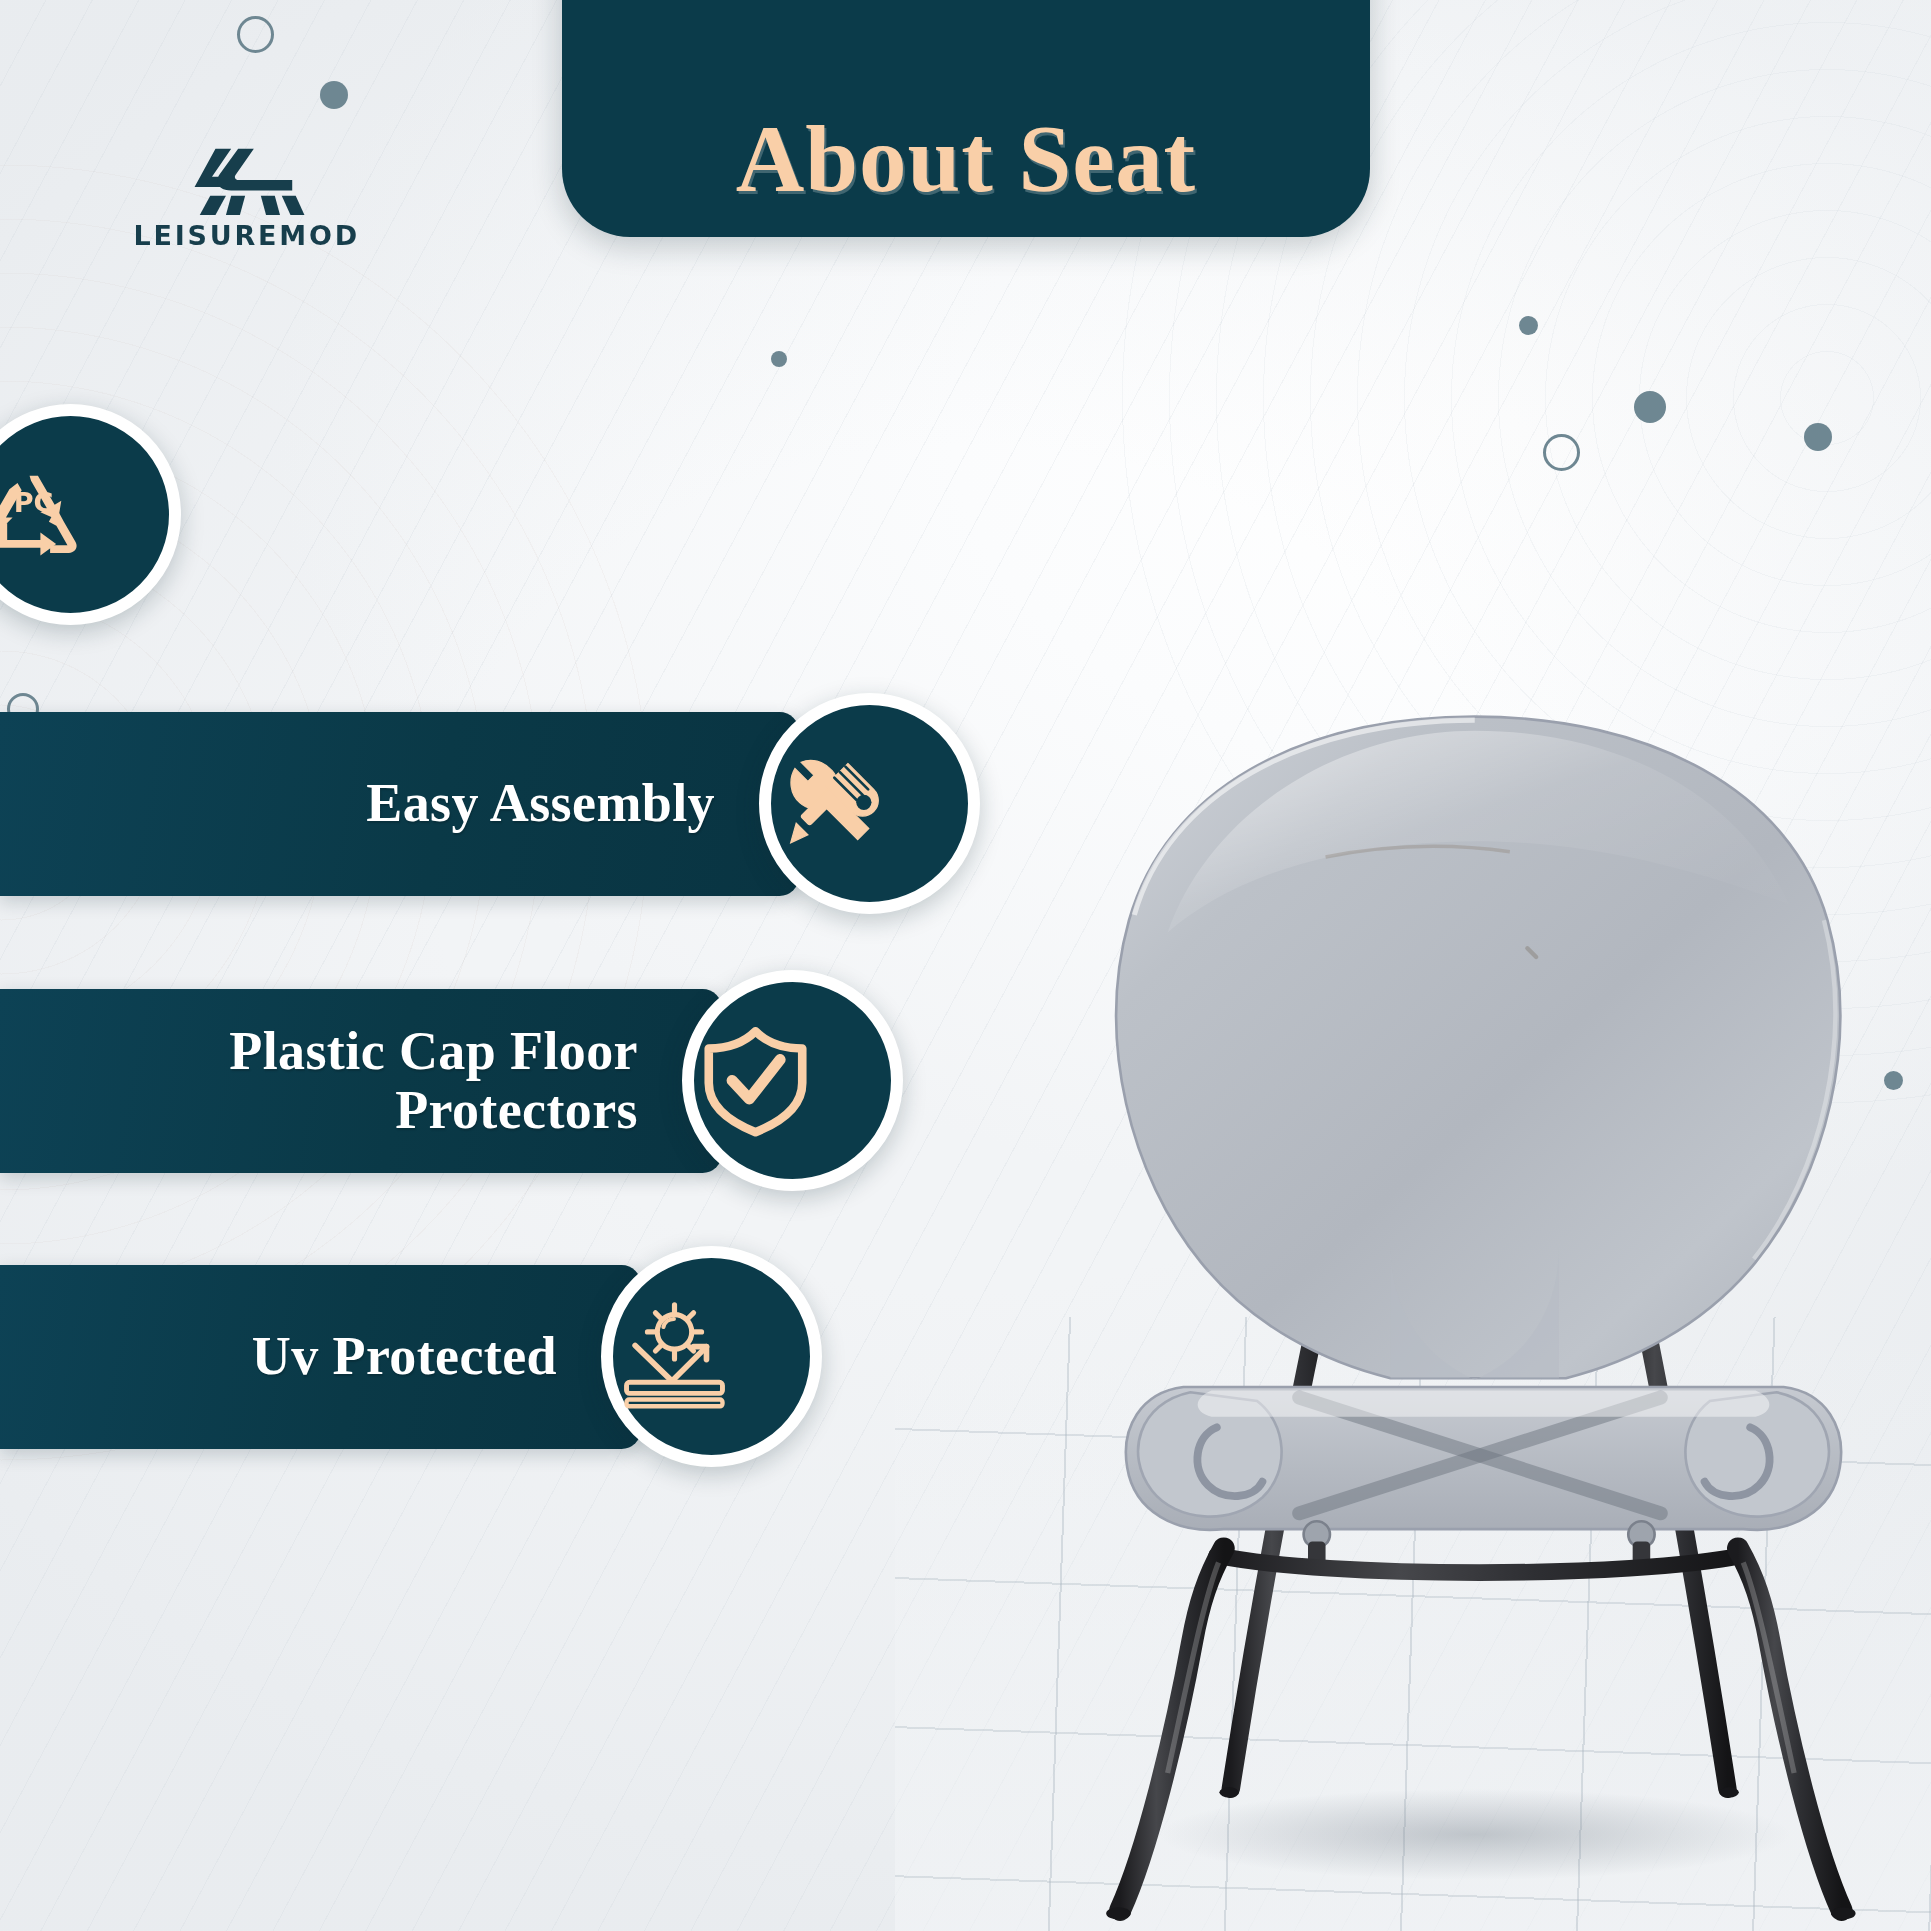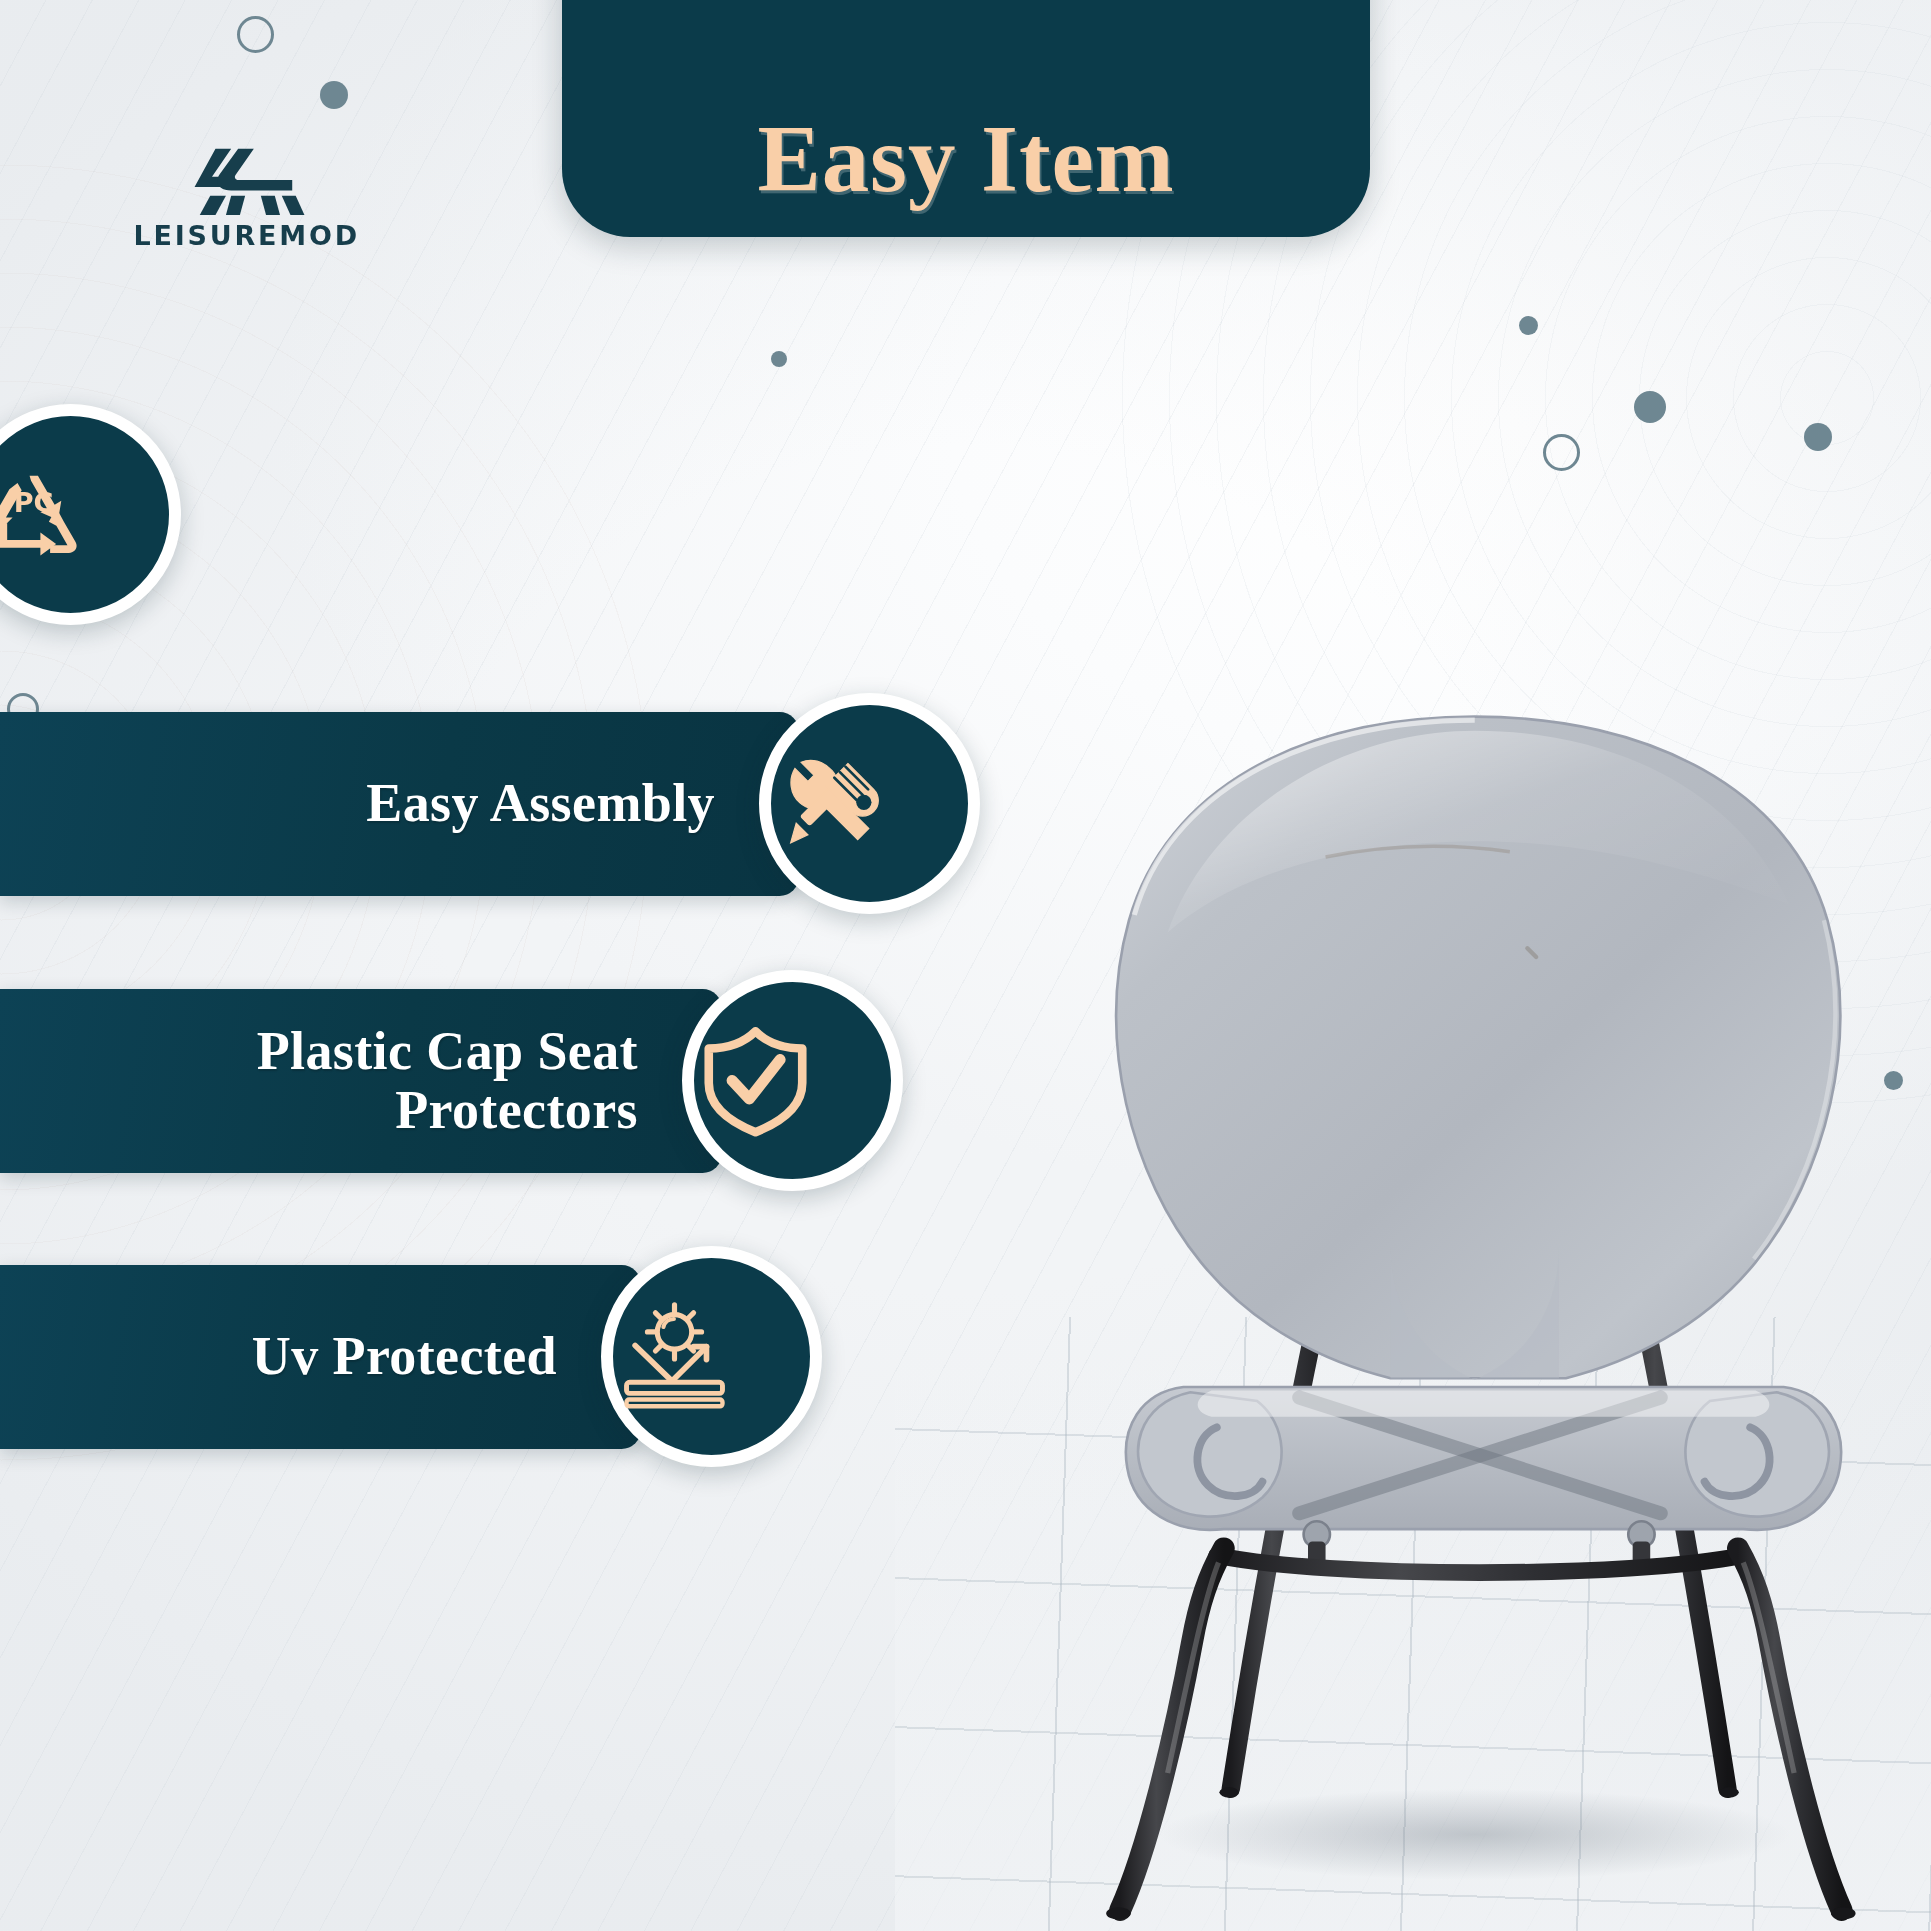--- a/index.html
+++ b/index.html
@@ -327,21 +327,21 @@
         <path d="M34 64 L52 64 L40 86 L22 86 Z"></path>
         <path d="M58 64 L74 64 L68 86 L52 86 Z"></path>
         <path d="M92 64 L108 64 L114 86 L98 86 Z"></path>
         <path d="M116 64 L132 64 L142 86 L126 86 Z"></path>
       </g>
     </svg>
     <div class="wordmark">LEISUREMOD</div>
   </div>
 
   <div id="header-banner">
-    <span class="title">Easy Item</span>
+    <span class="title">About Seat</span>
   </div>
 
   <div class="feature-row" id="row-0">
     <div class="icon-wrap">
       <svg viewBox="0 0 100 100">
         <g fill="#f9cfa8">
 
           <path d="M46.8 18.5 L53.6 18.5 L67.2 42.0 L72.6 38.9 L70.0 54.4 L55.6 48.2 L61.0 45.1 L48.0 22.6 Z"></path>
 
           <path d="M37.0 24.3 L40.4 30.2 L27.6 52.4 L33.0 52.4 L22.0 63.6 L11.0 52.4 L17.2 52.4 L30.4 29.5 Z"></path>
@@ -380,21 +380,21 @@
           <line x1="56.0" y1="24.5" x2="74.5" y2="43.0"></line>
           <line x1="60.5" y1="20.0" x2="79.0" y2="38.5"></line>
         </g>
         <circle cx="75.5" cy="49.0" r="6.2" fill="#0b3b4a"></circle>
       </svg>
     </div>
   </div>
 
   <div class="feature-row" id="row-2">
     <div class="bar">
-      <span class="label">Plastic Cap Seat
+      <span class="label">Plastic Cap Floor
 Protectors</span>
     </div>
     <div class="icon-wrap">
       <svg viewBox="0 0 100 100">
         <path d="M50 10 C 62 22, 78 24, 88 24 L 88 52
                  C 88 72, 70 84, 50 92
                  C 30 84, 12 72, 12 52 L 12 24
                  C 22 24, 38 22, 50 10 Z" fill="none" stroke="#f9cfa8" stroke-width="7" stroke-linejoin="round"></path>
         <path d="M31 50 L 45 65 L 70 33" fill="none" stroke="#f9cfa8" stroke-width="9" stroke-linecap="round" stroke-linejoin="round"></path>
       </svg>

